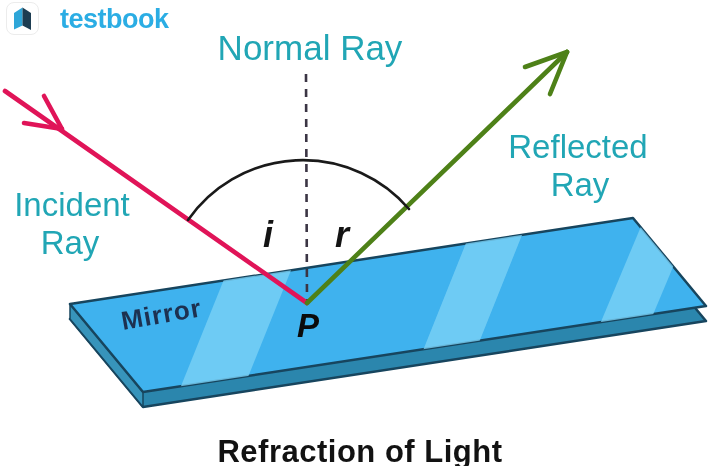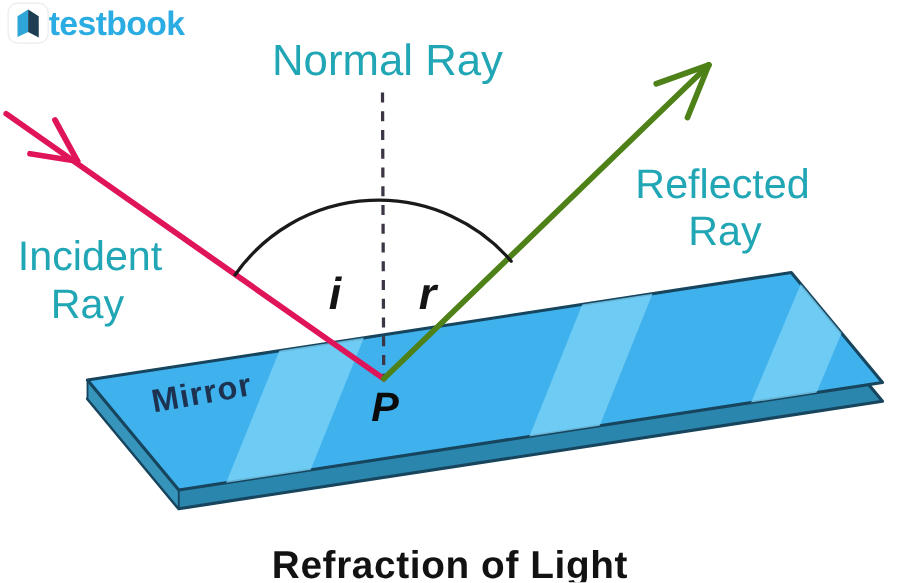--- a/index.html
+++ b/index.html
@@ -1,20 +1,20 @@
 <!DOCTYPE html>
 <html><head>
 <meta charset="utf-8">
 <style>
   html,body{margin:0;padding:0;background:#ffffff;}
   .stage{
     position:relative;width:720px;height:466px;background:#ffffff;overflow:hidden;
     font-family:"Liberation Sans",sans-serif;
   }
-  .logo{position:absolute;left:6px;top:2px;display:flex;align-items:center;gap:0;}
+  .logo{position:absolute;left:6px;top:2px;display:flex;align-items:center;gap:21px;}
   .badge{
     width:33px;height:33px;background:#ffffff;border:1px solid #ececec;border-radius:8px;
     display:flex;align-items:center;justify-content:center;box-sizing:border-box;
   }
   .brand{
     font-size:27px;font-weight:bold;color:#2bade4;letter-spacing:-0.5px;line-height:1;
     padding-top:2px;
   }
   .diagram-svg{position:absolute;left:0;top:0;}
   .caption{

